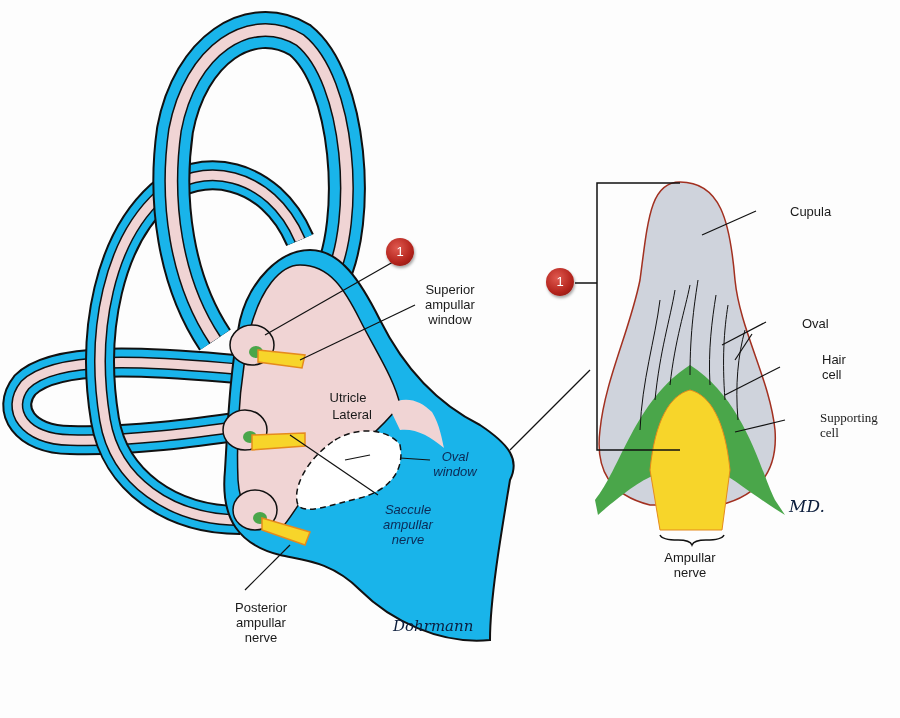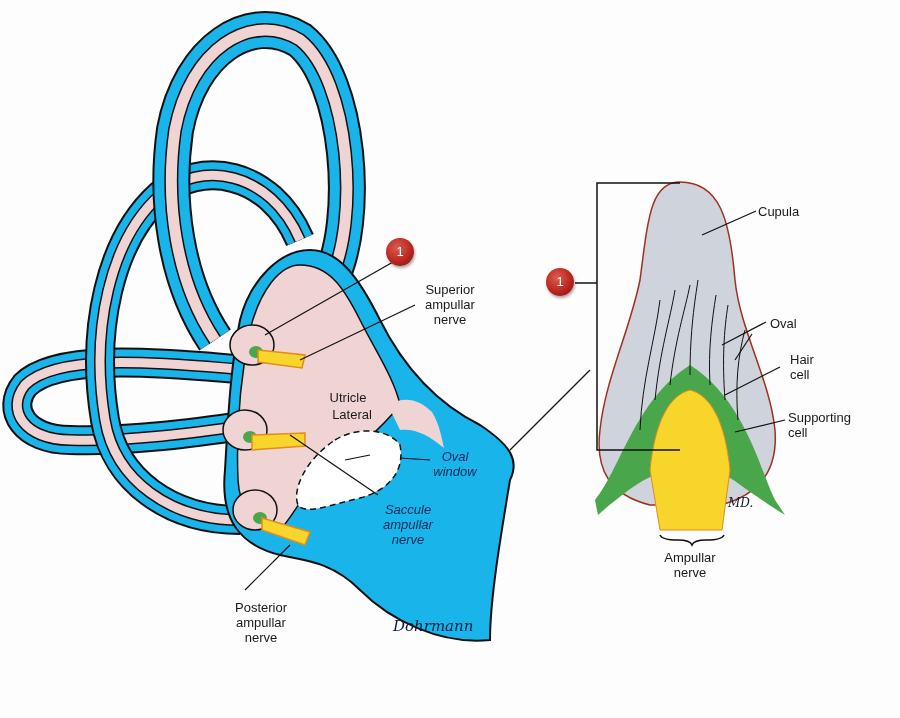--- a/index.html
+++ b/index.html
@@ -1,19 +1,19 @@
 <!DOCTYPE html>
 <html><head>
 <meta charset="utf-8">
 <style>
   html, body { margin: 0; padding: 0; background: #ffffff; }
   #stage { position: relative; width: 900px; height: 718px; overflow: hidden; background: #fdfdfd; font-family: "Liberation Sans", sans-serif; }
   svg { position: absolute; left: 0; top: 0; }
   .lbl { position: absolute; text-align: center; font-size: 13px; line-height: 15px; color: #1a1a1a; }
-  .lbl.left { text-align: left; }
+  .lbl.left { text-align: left; margin-left: 32px; }
   .lbl.blue { color: #0c2a55; font-style: italic; }
   .badge { position: absolute; width: 28px; height: 28px; border-radius: 50%;
     background: radial-gradient(circle at 40% 35%, #e05a50, #b3231c 60%, #7c1510);
     color: #fff; font-size: 13px; line-height: 28px; text-align: center;
     box-shadow: 1px 2px 3px rgba(0,0,0,0.35); }
   .sig { position: absolute; font-family: "DejaVu Serif", serif; font-style: italic; font-size: 15px; color: #0b1d3c; }
 </style>
 </head>
 <body>
 
@@ -104,37 +104,37 @@
     <line x1="780" y1="367" x2="725" y2="395"></line>
     <line x1="785" y1="420" x2="735" y2="432"></line>
   </g>
 </svg>
 
 <div class="badge" style="left:386px;top:238px;">1</div>
 <div class="badge" style="left:546px;top:268px;">1</div>
 
 <div class="lbl" style="left:410px;top:282px;width:80px;white-space:pre;">Superior
 ampullar
-nerve</div>
+window</div>
 <div class="lbl" style="left:318px;top:358px;width:60px;margin-top:32px;">Utricle</div>
 <div class="lbl" style="left:322px;top:407px;width:60px;">Lateral</div>
 <div class="lbl blue" style="left:425px;top:449px;width:60px;white-space:pre;">Oval
 window</div>
 <div class="lbl blue" style="left:372px;top:502px;width:72px;white-space:pre;">Saccule
 ampullar
 nerve</div>
 <div class="lbl" style="left:224px;top:600px;width:74px;white-space:pre;">Posterior
 ampullar
 nerve</div>
 
 <div class="lbl left" style="left:758px;top:204px;">Cupula</div>
 <div class="lbl left" style="left:770px;top:316px;">Oval</div>
 <div class="lbl left" style="left:790px;top:352px;white-space:pre;">Hair
 cell</div>
-<div class="lbl left" style="left:788px;top:410px;white-space:pre;">Supporting
+<div class="lbl left" style="left:788px;top:410px;white-space:pre;font-family:Liberation Serif, serif;">Supporting
 cell</div>
 <div class="lbl" style="left:650px;top:550px;width:80px;white-space:pre;">Ampullar
 nerve</div>
 
 <div class="sig" style="left:393px;top:617px;">Dohrmann</div>
-<div class="sig" style="left:728px;top:496px;font-size:12px;">MD.</div>
+<div class="sig" style="left:789px;top:496px;font-size:17px;">MD.</div>
 
 </div>
 
 </body></html>

